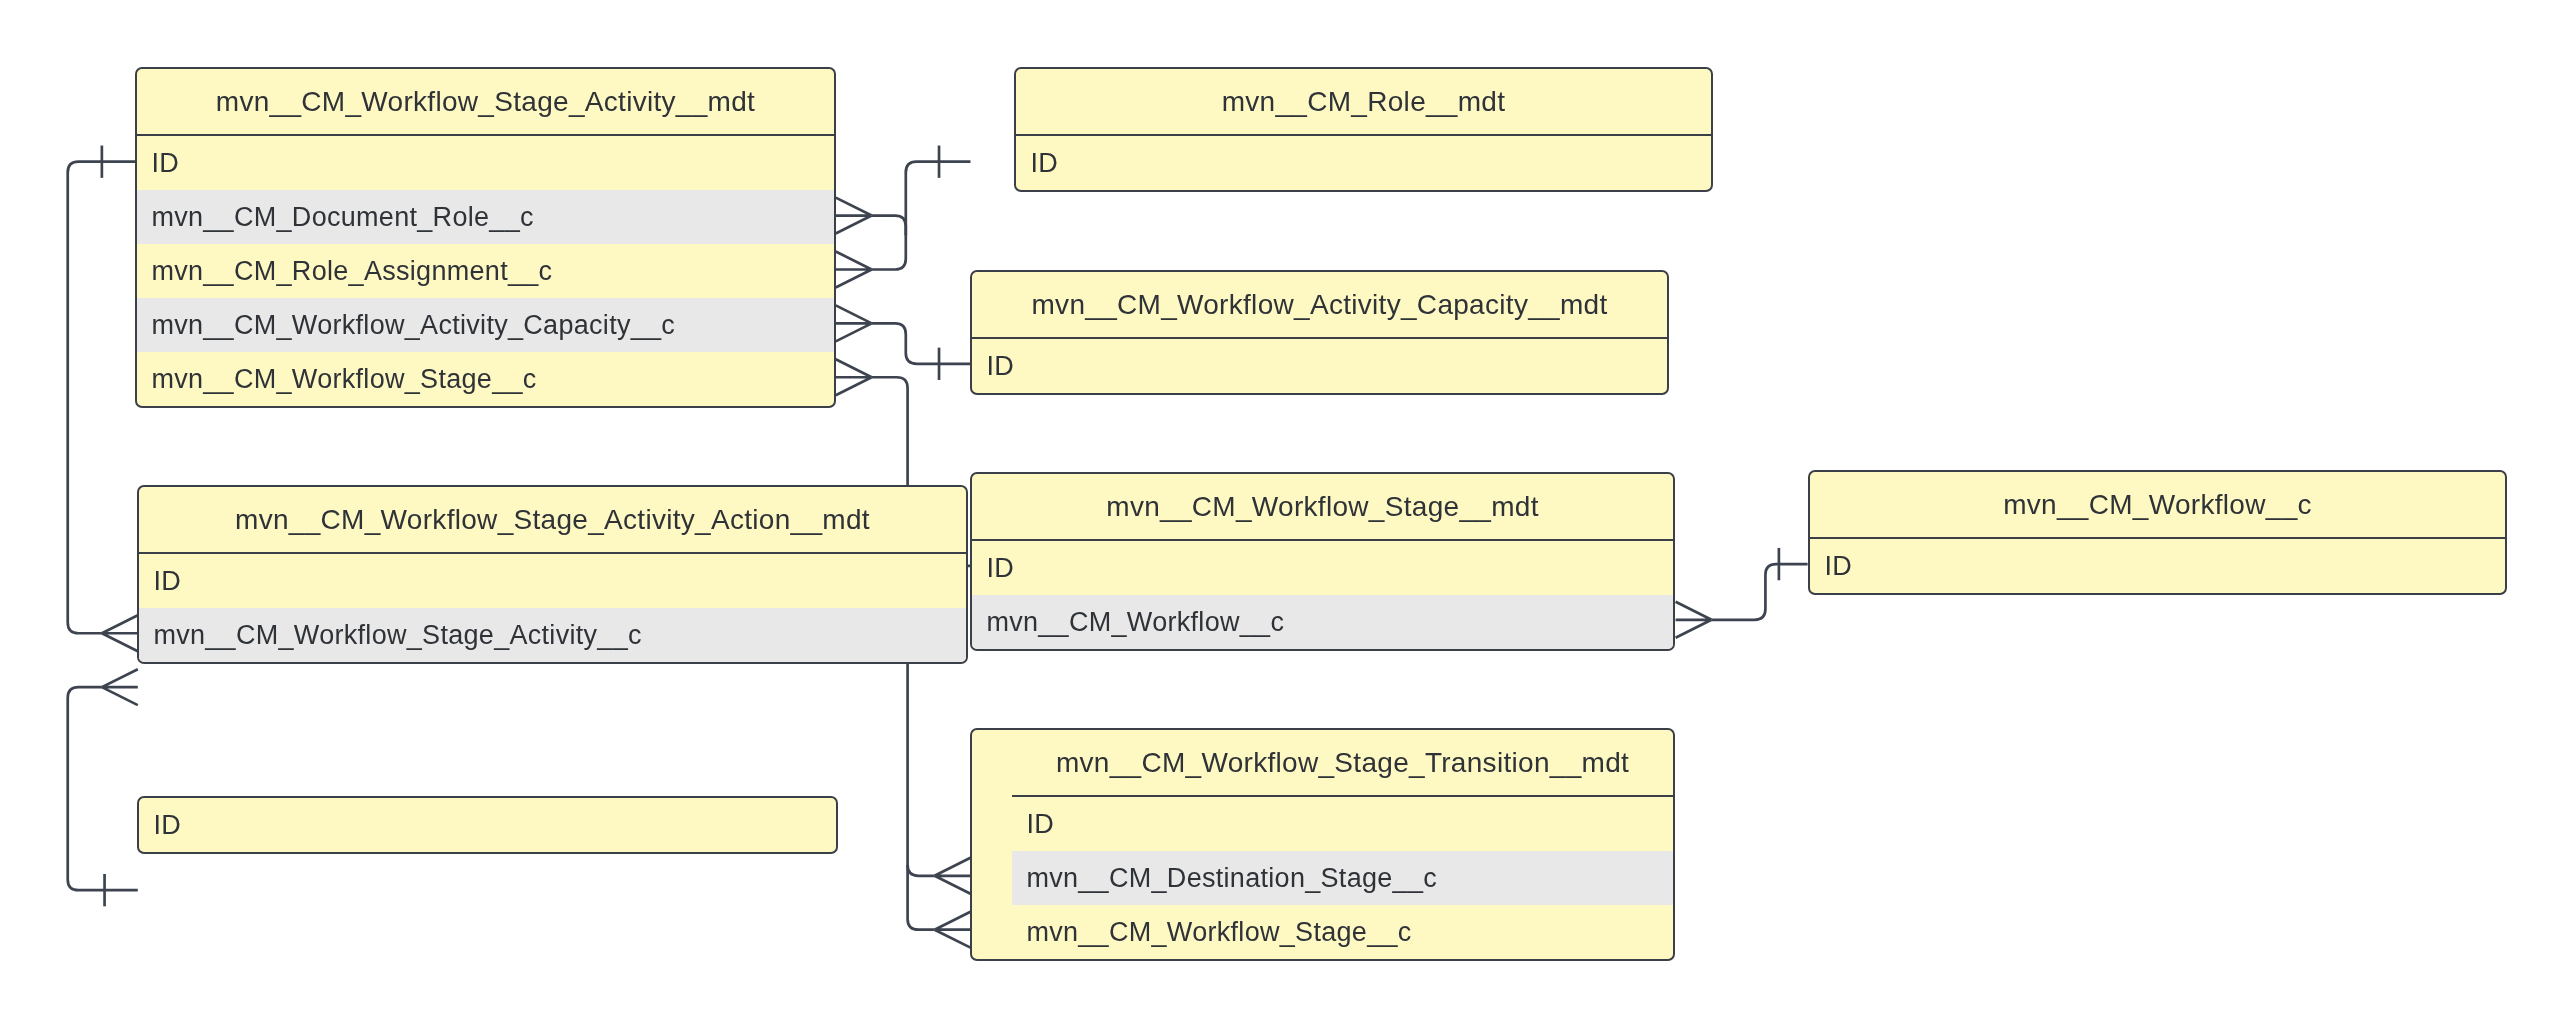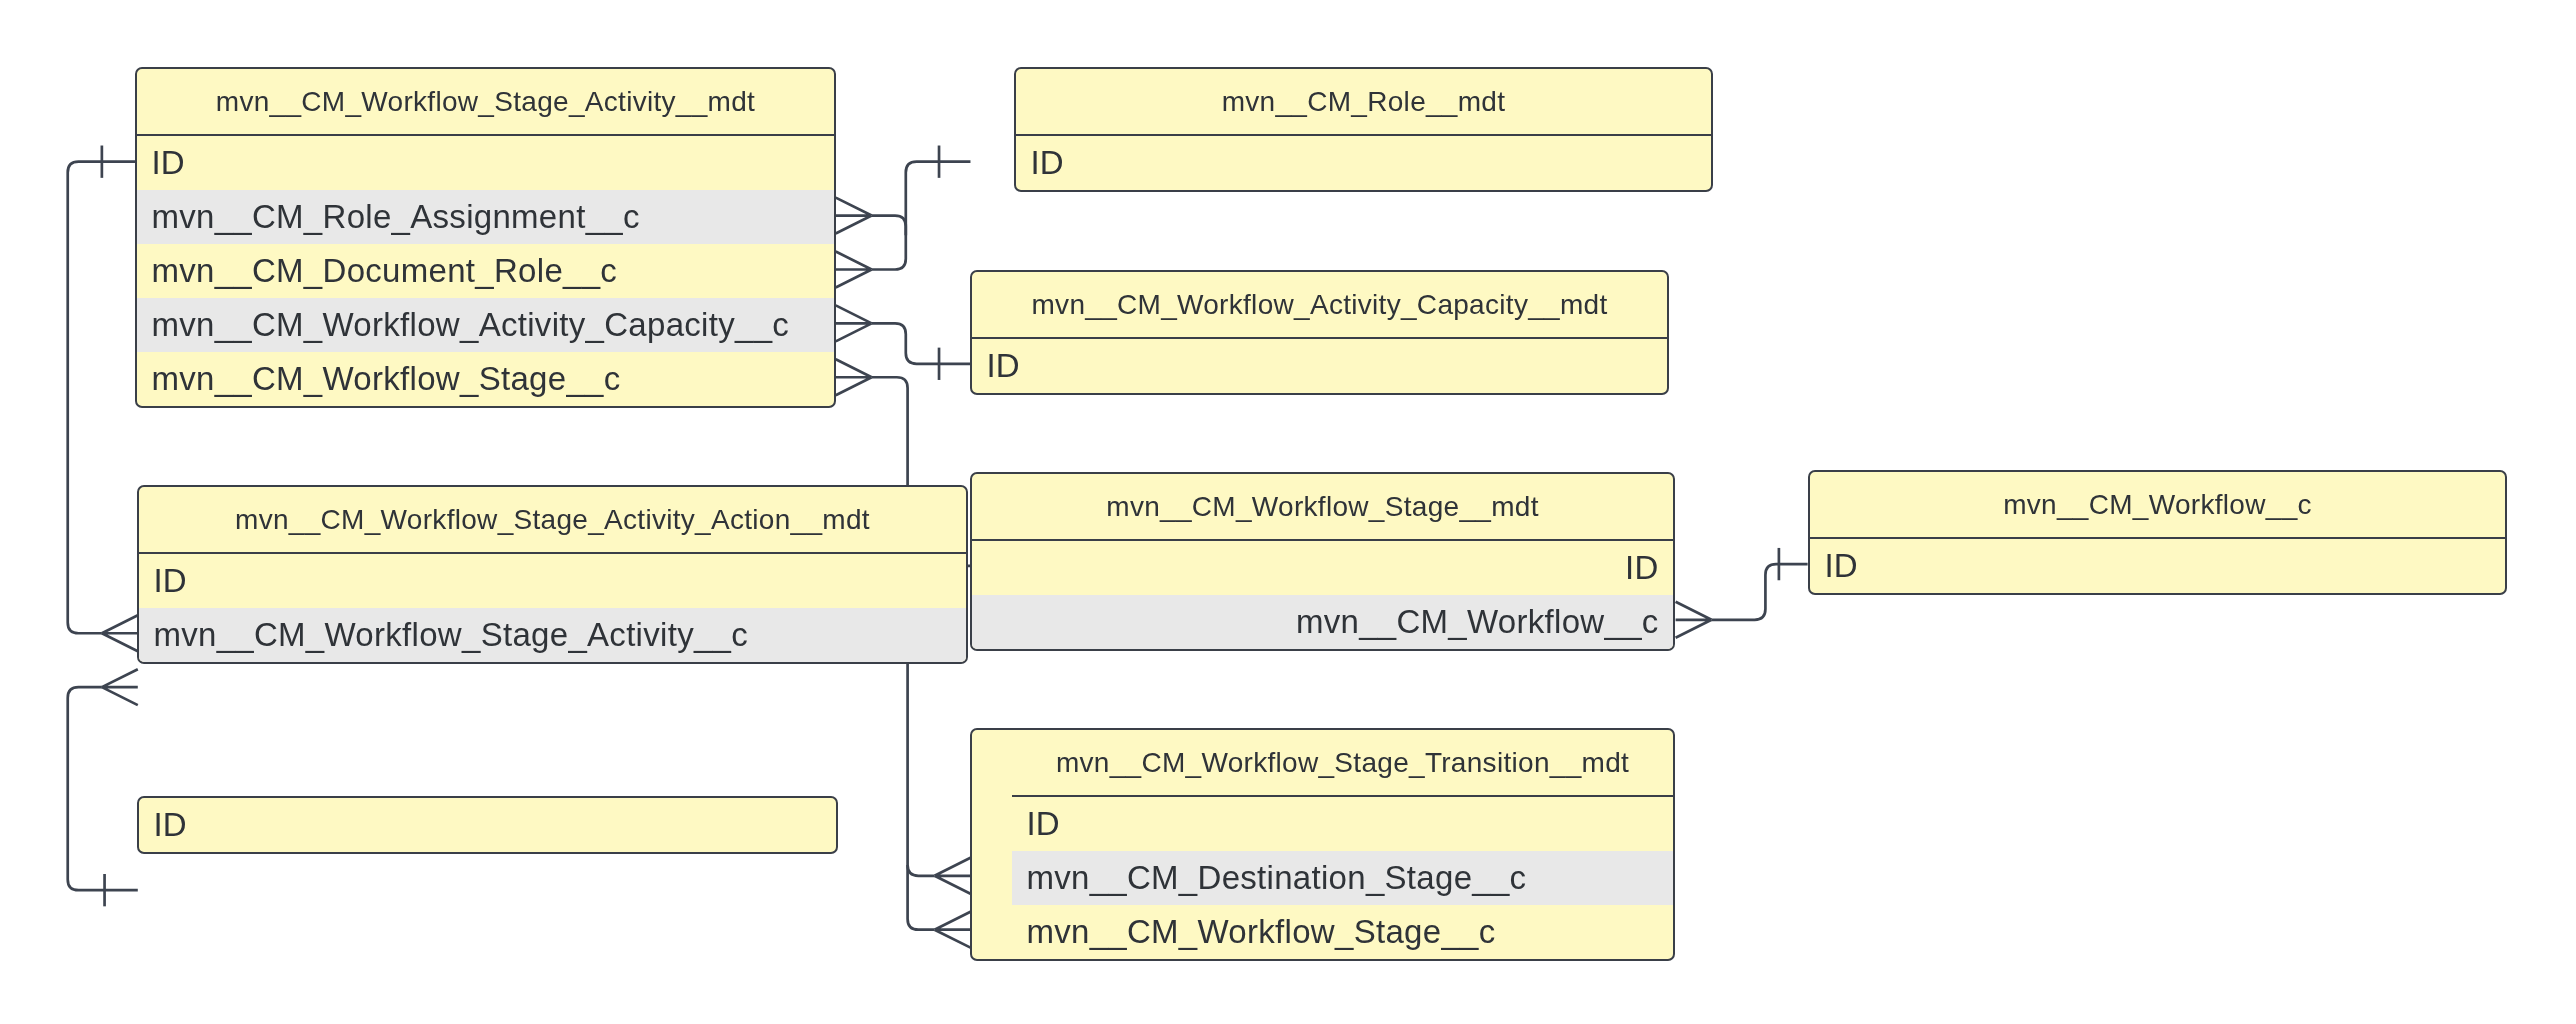--- a/index.html
+++ b/index.html
@@ -35,21 +35,21 @@
     display:flex;align-items:center;justify-content:center;
     font-size:28px;
     letter-spacing:0.3px;
     border-bottom:2.7px solid var(--border);
     white-space:nowrap;
   }
   .entity-rows .row{
     height:54px;
     line-height:54px;
     padding:0 14.4px;
-    font-size:33px;
+    font-size:27px;
     letter-spacing:0.3px;
     white-space:nowrap;
     overflow:hidden;
   }
   .entity-rows .row:nth-child(even){background:var(--shade);}
 </style>
 </head>
 <body>
 
 <div id="canvas">
@@ -89,42 +89,42 @@
     <path class="marker" d="M1047 612 V648"></path>
     <path class="marker" d="M1980 610 V646"></path>
     <path class="marker" d="M113 162 V198"></path>
     <path class="marker" d="M116 973 V1009"></path>
   </svg>
 
   <div class="entity" style="left:135px;top:67px;width:701px;">
     <div class="entity-title">mvn__CM_Workflow_Stage_Activity__mdt</div>
     <div class="entity-rows">
       <div class="row">ID</div>
+      <div class="row">mvn__CM_Document_Role__c</div>
       <div class="row">mvn__CM_Role_Assignment__c</div>
-      <div class="row">mvn__CM_Document_Role__c</div>
       <div class="row">mvn__CM_Workflow_Activity_Capacity__c</div>
       <div class="row">mvn__CM_Workflow_Stage__c</div>
     </div>
   </div>
 
   <div class="entity" style="left:970px;top:67px;width:699px;margin-left:44px;">
     <div class="entity-title">mvn__CM_Role__mdt</div>
     <div class="entity-rows">
       <div class="row">ID</div>
     </div>
   </div>
 
   <div class="entity" style="left:970px;top:270px;width:699px;">
     <div class="entity-title">mvn__CM_Workflow_Activity_Capacity__mdt</div>
     <div class="entity-rows">
       <div class="row">ID</div>
     </div>
   </div>
 
-  <div class="entity" style="left:970px;top:472px;width:705px;text-align:right;">
+  <div class="entity" style="left:970px;top:472px;width:705px;">
     <div class="entity-title">mvn__CM_Workflow_Stage__mdt</div>
     <div class="entity-rows">
       <div class="row">ID</div>
       <div class="row">mvn__CM_Workflow__c</div>
     </div>
   </div>
 
   <div class="entity" style="left:1808px;top:470px;width:699px;">
     <div class="entity-title">mvn__CM_Workflow__c</div>
     <div class="entity-rows">

